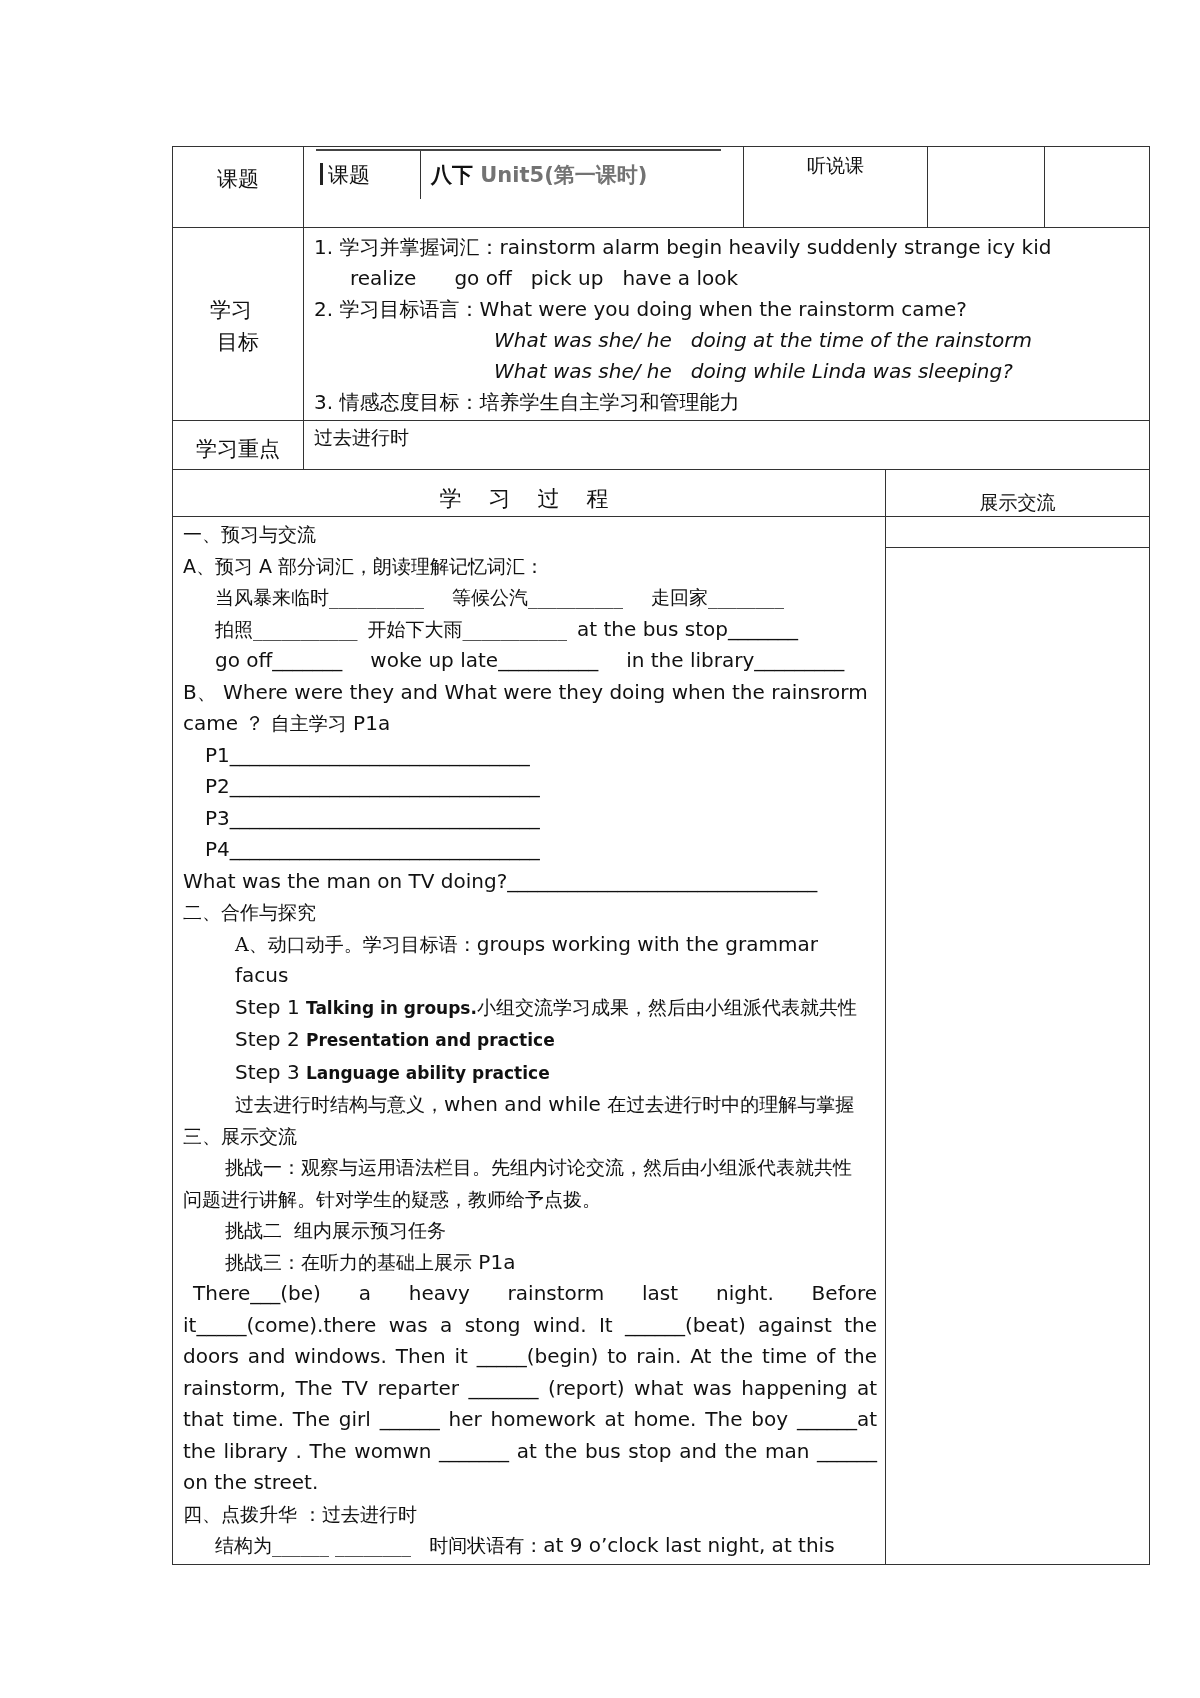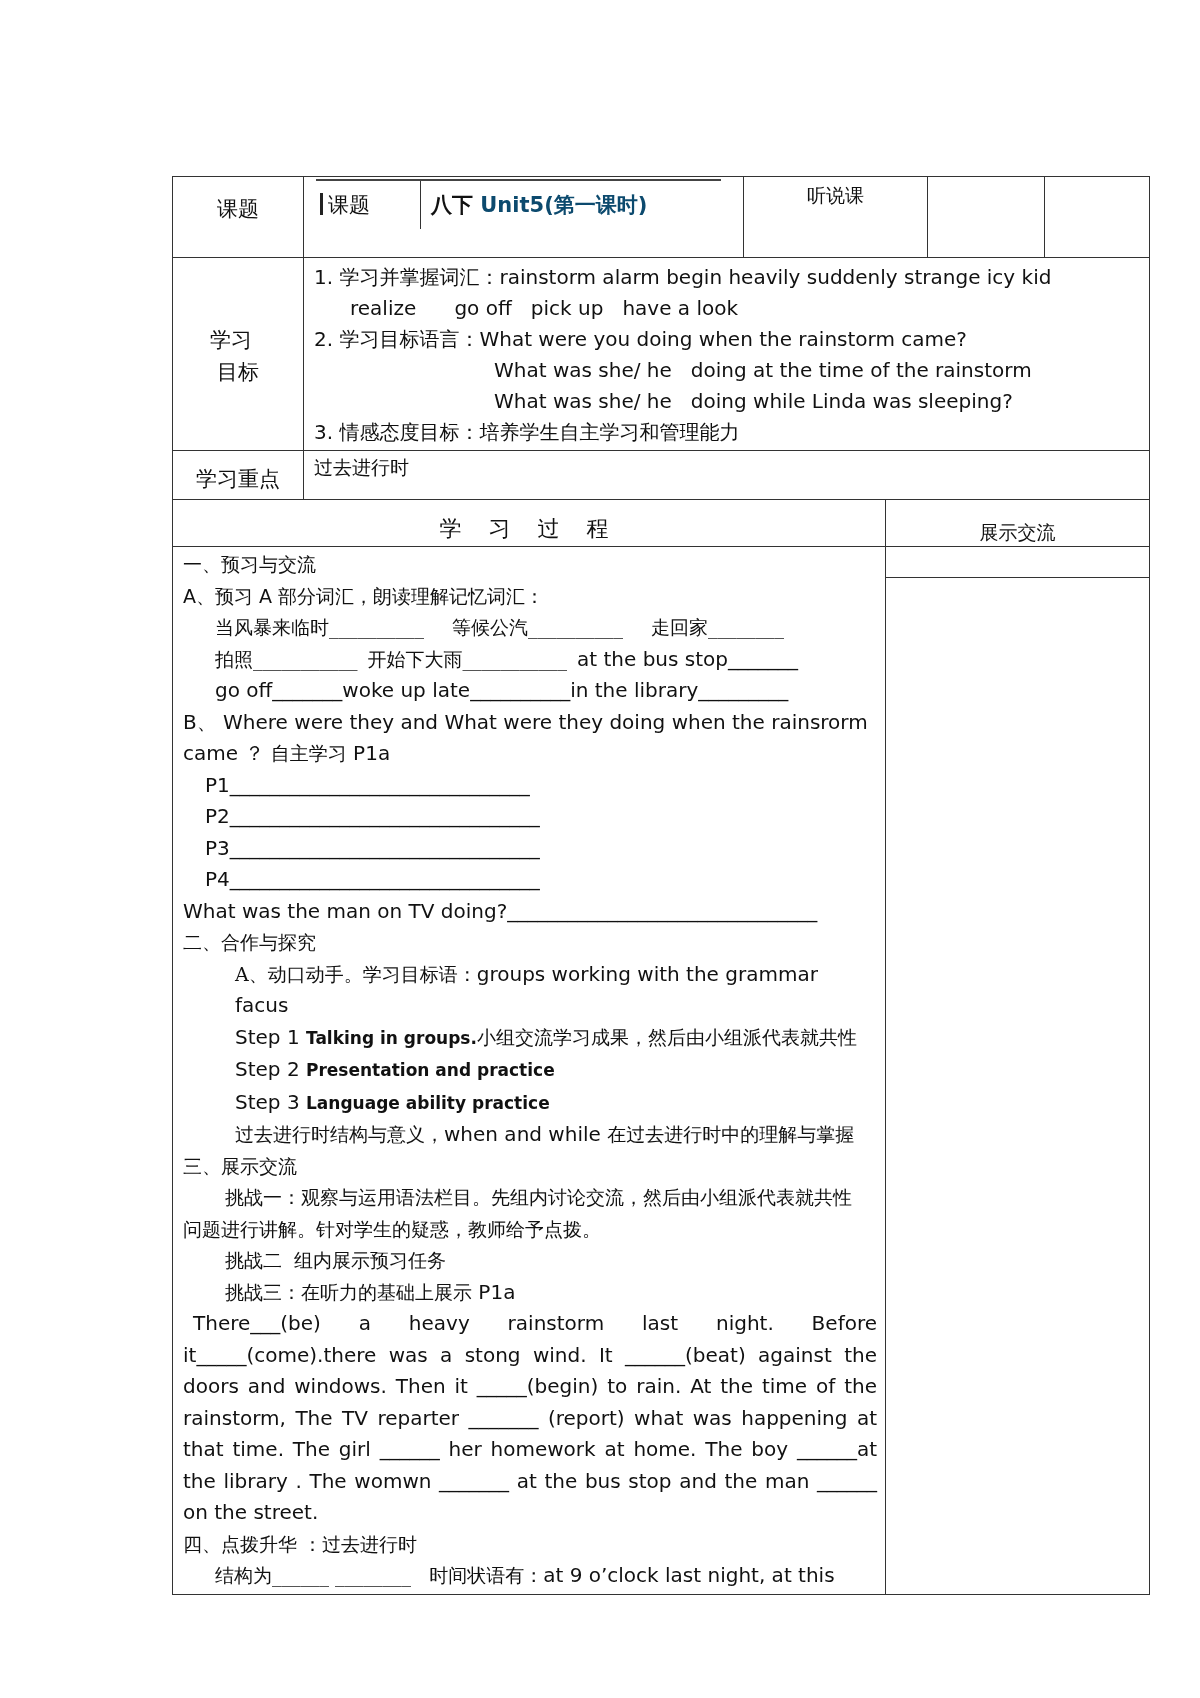--- a/index.html
+++ b/index.html
@@ -1,32 +1,32 @@
 <!DOCTYPE html>
 <html><head>
 <meta charset="utf-8">
 <style>
   html, body { margin: 0; padding: 0; background: #ffffff; }
   body { width: 1200px; height: 1698px; position: relative; font-family: "DejaVu Sans", sans-serif; color: #111; }
   .page { position: absolute; left: 0; top: 0; width: 1200px; height: 1698px; }
-  table.lesson { position: absolute; left: 172px; top: 146px; width: 937px; border-collapse: collapse; table-layout: fixed; margin-top: 30px; }
+  table.lesson { position: absolute; left: 172px; top: 146px; width: 937px; border-collapse: collapse; table-layout: fixed; }
   table.lesson td { border: 1px solid #333; vertical-align: top; padding: 0; }
   .lbl { font-family: "DejaVu Serif", serif; font-size: 21px; text-align: center; }
   .serif { font-family: Liberation Mono, monospace; }
   .hdr-row td { height: 62px; }
   .title-cell { position: relative; }
   .title-inner { position: absolute; left: 12px; top: 2px; width: 405px; height: 48px; border-top: 2px solid #444; display: flex; }
   .title-inner .a { width: 105px; border-right: 1px solid #333; font-family: "DejaVu Serif", serif; font-size: 21px; padding: 10px 0 0 6px; box-sizing: border-box; position: relative; }
   .title-inner .a::before { content: ""; position: absolute; left: 4px; top: 12px; width: 3px; height: 22px; background: #222; }
   .title-inner .b { flex: 1; font-size: 21px; padding: 10px 0 0 10px; font-family: "DejaVu Serif", serif; }
-  .title-inner .b .unit { color: #0c4a6e; font-family: "DejaVu Sans", sans-serif; }
+  .title-inner .b .unit { color: #737373; font-family: "DejaVu Sans", sans-serif; }
   .goals { padding: 4px 8px 2px 10px !important; font-size: 20px; line-height: 31px; }
   .goals .zh { font-family: "DejaVu Serif", serif; font-size: 20px; }
   .goals .indent1 { padding-left: 36px; }
-  .goals .indent2 { padding-left: 180px; }
+  .goals .indent2 { padding-left: 180px; font-style: italic; }
   .small-row td { height: 34px; }
   .val { font-family: Liberation Serif, serif; font-size: 19px; padding: 4px 0 0 10px !important; }
   .proc-head { font-family: "DejaVu Serif", serif; font-size: 22px; text-align: center; letter-spacing: 10px; padding-top: 14px !important; height: 32px; }
   .side-head { font-family: "DejaVu Serif", serif; font-size: 19px; text-align: center; padding-top: 20px !important; }
   .body-cell { padding: 2px 8px 2px 10px !important; font-size: 20px; line-height: 31.5px; }
   .body-cell .zh { font-family: "DejaVu Serif", serif; font-size: 19px; }
   .ind { padding-left: 32px; }
   .ind2 { padding-left: 22px; }
   .ind3 { padding-left: 52px; }
   .b { font-weight: bold; font-size: 17px; }
@@ -92,21 +92,21 @@
       <div class="ind" style="display:flex; gap:28px; white-space:pre">
         <span class="zh">当风暴来临时__________</span>
         <span class="zh">等候公汽__________</span>
         <span class="zh">走回家________</span>
       </div>
       <div class="ind" style="display:flex; gap:10px; white-space:pre">
         <span class="zh">拍照___________</span>
         <span class="zh">开始下大雨___________</span>
         <span>at the bus stop_______</span>
       </div>
-      <div class="ind" style="display:flex; white-space:pre">
+      <div class="ind" style="display:flex; gap:28px; white-space:pre">
         <span>go off_______</span>
         <span>woke up late__________</span>
         <span>in the library_________</span>
       </div>
       <div style="white-space:pre">B、 Where were they and What were they doing when the rainsrorm</div>
       <div><span>came ？</span> <span class="zh">自主学习</span><span> P1a</span></div>
       <div class="ind2">P1______________________________</div>
       <div class="ind2">P2_______________________________</div>
       <div class="ind2">P3_______________________________</div>
       <div class="ind2">P4_______________________________</div>

